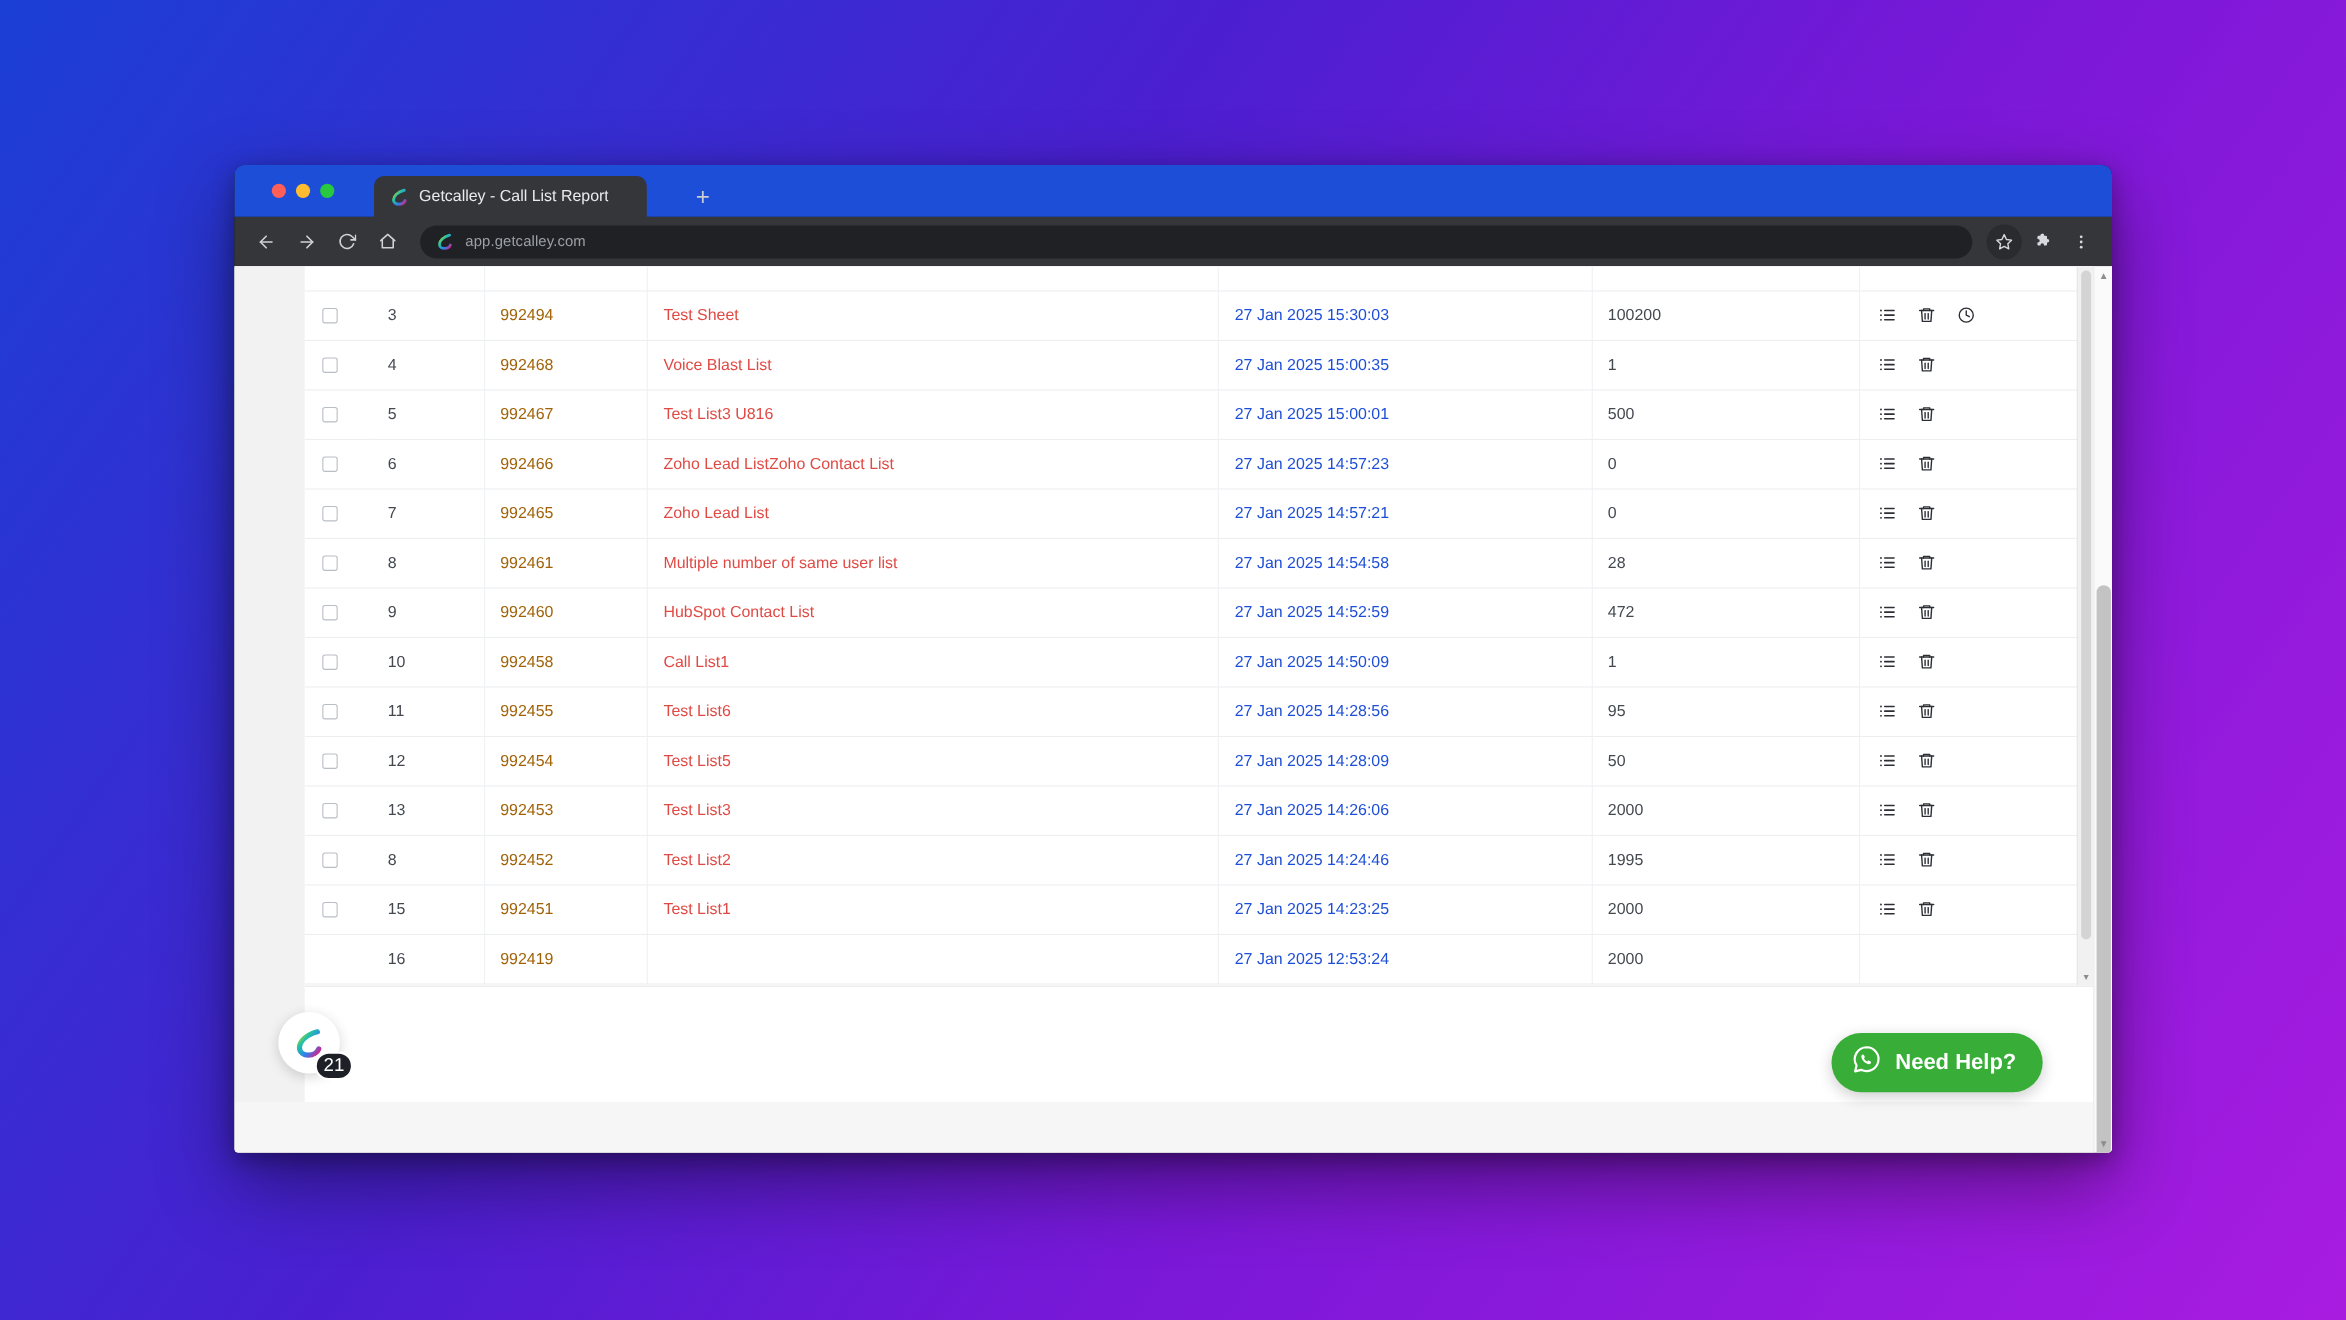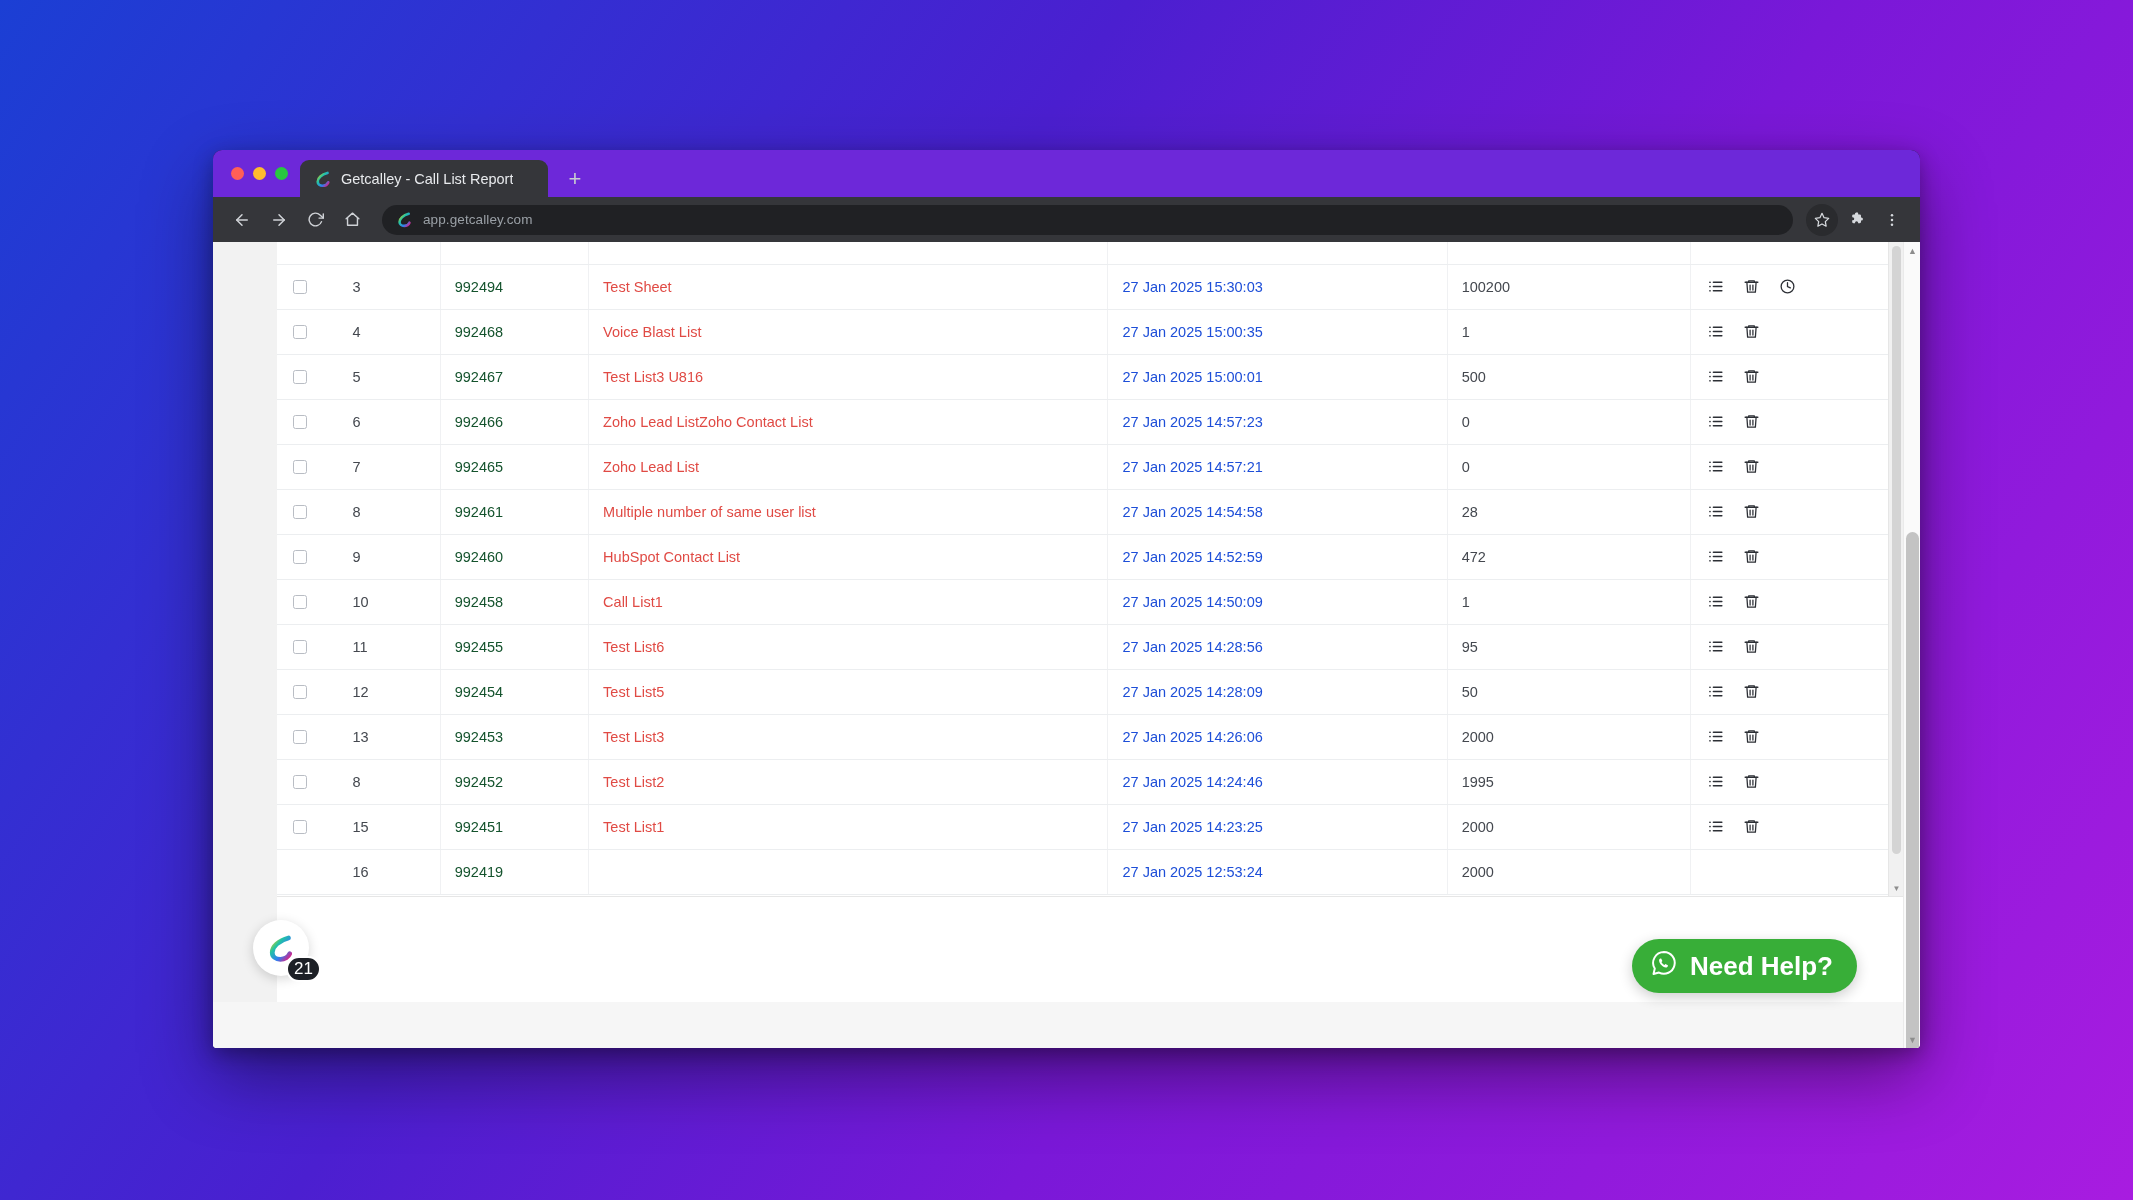--- a/index.html
+++ b/index.html
@@ -19,24 +19,25 @@
     left: 213px; top: 150px;
     width: 1707px; height: 898px;
     background: #1f2022;
     border-radius: 9px 9px 4px 4px;
     box-shadow: 0 28px 70px rgba(0,0,0,.42), 0 6px 20px rgba(0,0,0,.3);
     overflow: hidden;
     display: flex; flex-direction: column;
   }
   
   .tabstrip {
-    height: 47px; background: #6d28d9;
+    height: 47px; background: #1d4ed8;
     display: flex; align-items: flex-end;
-    padding-left: 14px; flex: 0 0 auto;
+    padding-left: 30px; flex: 0 0 auto;
     position: relative;
+    gap: 24px;
   }
   .traffic { display: flex; align-items: center; gap: 9px; height: 47px; padding: 0 12px 0 4px; }
   .dot { width: 13px; height: 13px; border-radius: 50%; }
   .dot.r { background: #ff5f57; }
   .dot.y { background: #febc2e; }
   .dot.g { background: #28c840; }
   .tab {
     display: flex; align-items: center; gap: 9px;
     height: 38px; min-width: 248px; max-width: 260px;
     background: #35363a; border-radius: 9px 9px 0 0;
@@ -120,21 +121,21 @@
     padding: 0 14px; vertical-align: middle;
     white-space: nowrap; overflow: hidden;
   }
   td:last-child { border-right: none; }
   td.chk { padding-left: 16px; border-right: none; }
   .cbox {
     width: 14px; height: 14px; border: 1px solid #b9bdc4;
     border-radius: 2.5px; background: #fff; display: block;
   }
   td.sr { color: #44484f; }
-  td.id { color: #14532d; }
+  td.id { color: #a16207; }
   td.name a { color: #e04a44; text-decoration: none; font-size: 14.5px; text-align: center; }
   td.date { color: #1d4ed8; }
   td.cnt { color: #44484f; }
   td.act { padding: 0 16px; }
   .acts { display: flex; align-items: center; gap: 19px; }
   .aicon { color: #2c2f35; display: inline-flex; }
   
   .inner-sb {
     position: absolute; right: 0; top: 0; bottom: 0; width: 15px;
     background: #f1f1f1; border-left: 1px solid #e6e6e6;
@@ -189,21 +190,21 @@
     background: #1d2026; color: #fff; border-radius: 13px;
     font-size: 17px; display: flex; align-items: center; justify-content: center;
     border: 2px solid #fff;
   }
   .help-btn {
     position: absolute; right: 46px; bottom: 55px;
     height: 54px; padding: 0 24px 0 18px; border-radius: 27px;
     background: #38ae38; color: #fff;
     display: flex; align-items: center; gap: 12px;
     box-shadow: 0 4px 14px rgba(0,0,0,.2);
-    font-size: 26px; font-weight: 700;
+    font-size: 20px; font-weight: 700;
   }
   
   .page-sb {
     flex: 0 0 17px; width: 17px; background: #fafafa;
     border-left: 1px solid #eaeaea; position: relative;
   }
   .page-sb .pthumb {
     position: absolute; left: 2px; width: 13px;
     top: 290px; height: 530px; background: #c3c3c3; border-radius: 7px;
   }

